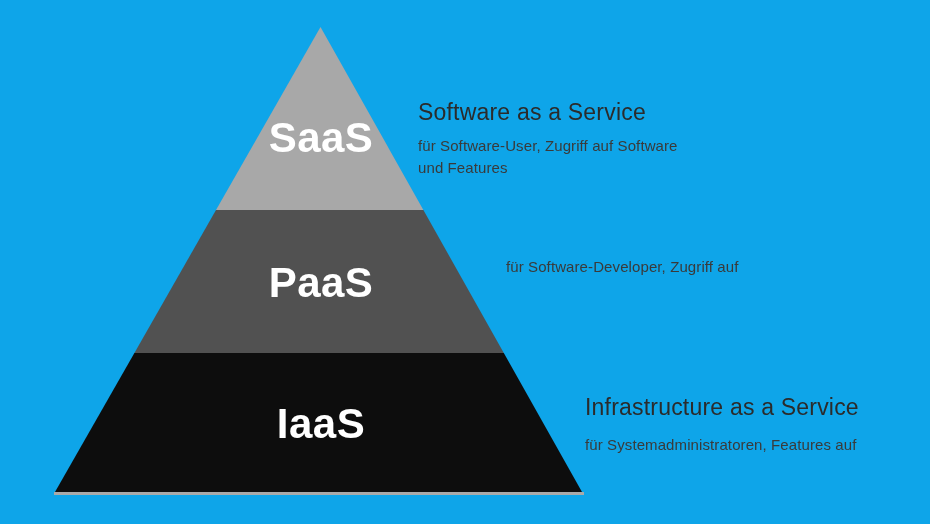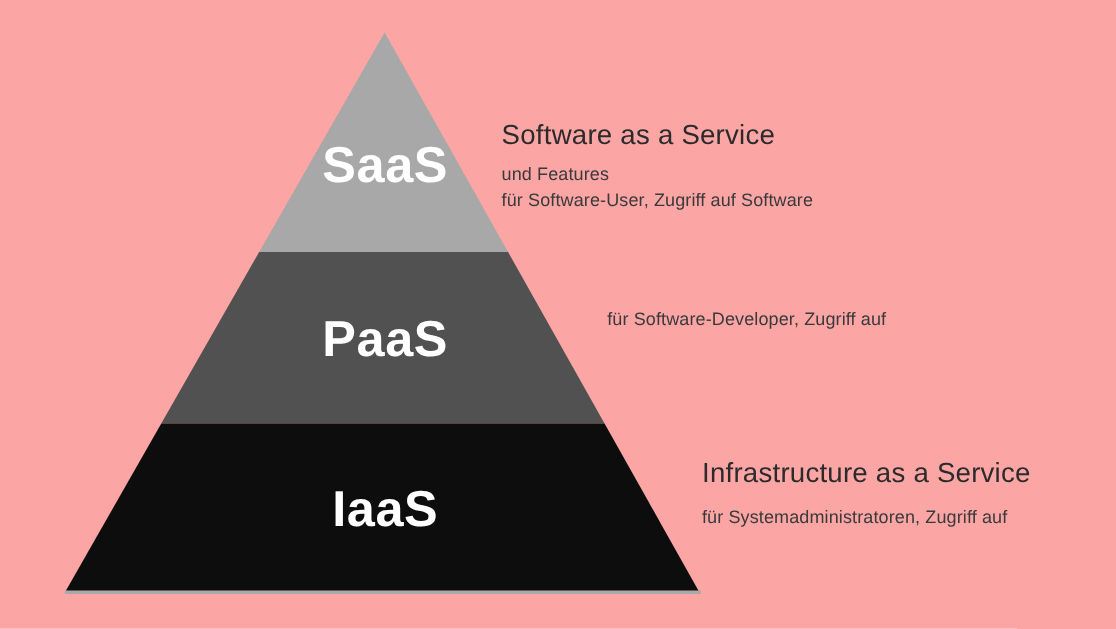--- a/index.html
+++ b/index.html
@@ -46,21 +46,21 @@
   .info-1 { left: 418px; top: 99px; }
   .info-1 .info-desc { margin-top: 10px; }
   .info-2 { left: 506px; top: 240px; }
   .info-2 .info-desc { margin-top: 16px; }
   .info-3 { left: 585px; top: 381px; }
   .info-3 .info-desc { margin-top: 14px; }
 </style>
 </head>
 <body>
 
-<div class="stage" style="background-color: #fca5a5;">
+<div class="stage" style="background-color: #0ea5e9;">
 
   <svg class="pyramid-svg" viewBox="0 0 930 524" xmlns="http://www.w3.org/2000/svg">
 
     <rect x="54" y="492" width="530" height="3" fill="#a9a9a9"></rect>
 
     <polygon points="320.5,27 423.4,210 216,210" fill="#a8a8a8"></polygon>
 
     <polygon points="216,210 423.4,210 503.8,353 134.4,353" fill="#515151"></polygon>
 
     <polygon points="134.4,353 503.8,353 582,492 55,492" fill="#0d0d0d"></polygon>
@@ -68,31 +68,31 @@
     <text class="layer-label" x="321" y="152" fill="#ffffff">SaaS</text>
 
     <text class="layer-label" x="321" y="297" fill="#ffffff">PaaS</text>
 
     <text class="layer-label" x="321" y="438" fill="#ffffff">IaaS</text>
   </svg>
 
   <div class="info-block info-1">
     <div class="info-title" style="color: rgb(43, 43, 43);">Software as a Service</div>
     <div class="info-desc" style="color: rgb(58, 58, 58);">
+      <div>für Software-User, Zugriff auf Software</div>
       <div>und Features</div>
-      <div>für Software-User, Zugriff auf Software</div>
     </div>
   </div>
 
   <div class="info-block info-2">
     <div class="info-desc" style="color: rgb(58, 58, 58);">
       <div>für Software-Developer, Zugriff auf</div>
     </div>
   </div>
 
   <div class="info-block info-3">
-    <div class="info-title" style="color: rgb(43, 43, 43);">Infrastructure as a Service</div>
+    <div class="info-title" style="color: rgb(43, 43, 43); margin-top: 13px;">Infrastructure as a Service</div>
     <div class="info-desc" style="color: rgb(58, 58, 58);">
-      <div>für Systemadministratoren, Zugriff auf</div>
+      <div>für Systemadministratoren, Features auf</div>
     </div>
   </div>
 
 </div>
 
 </body></html>

